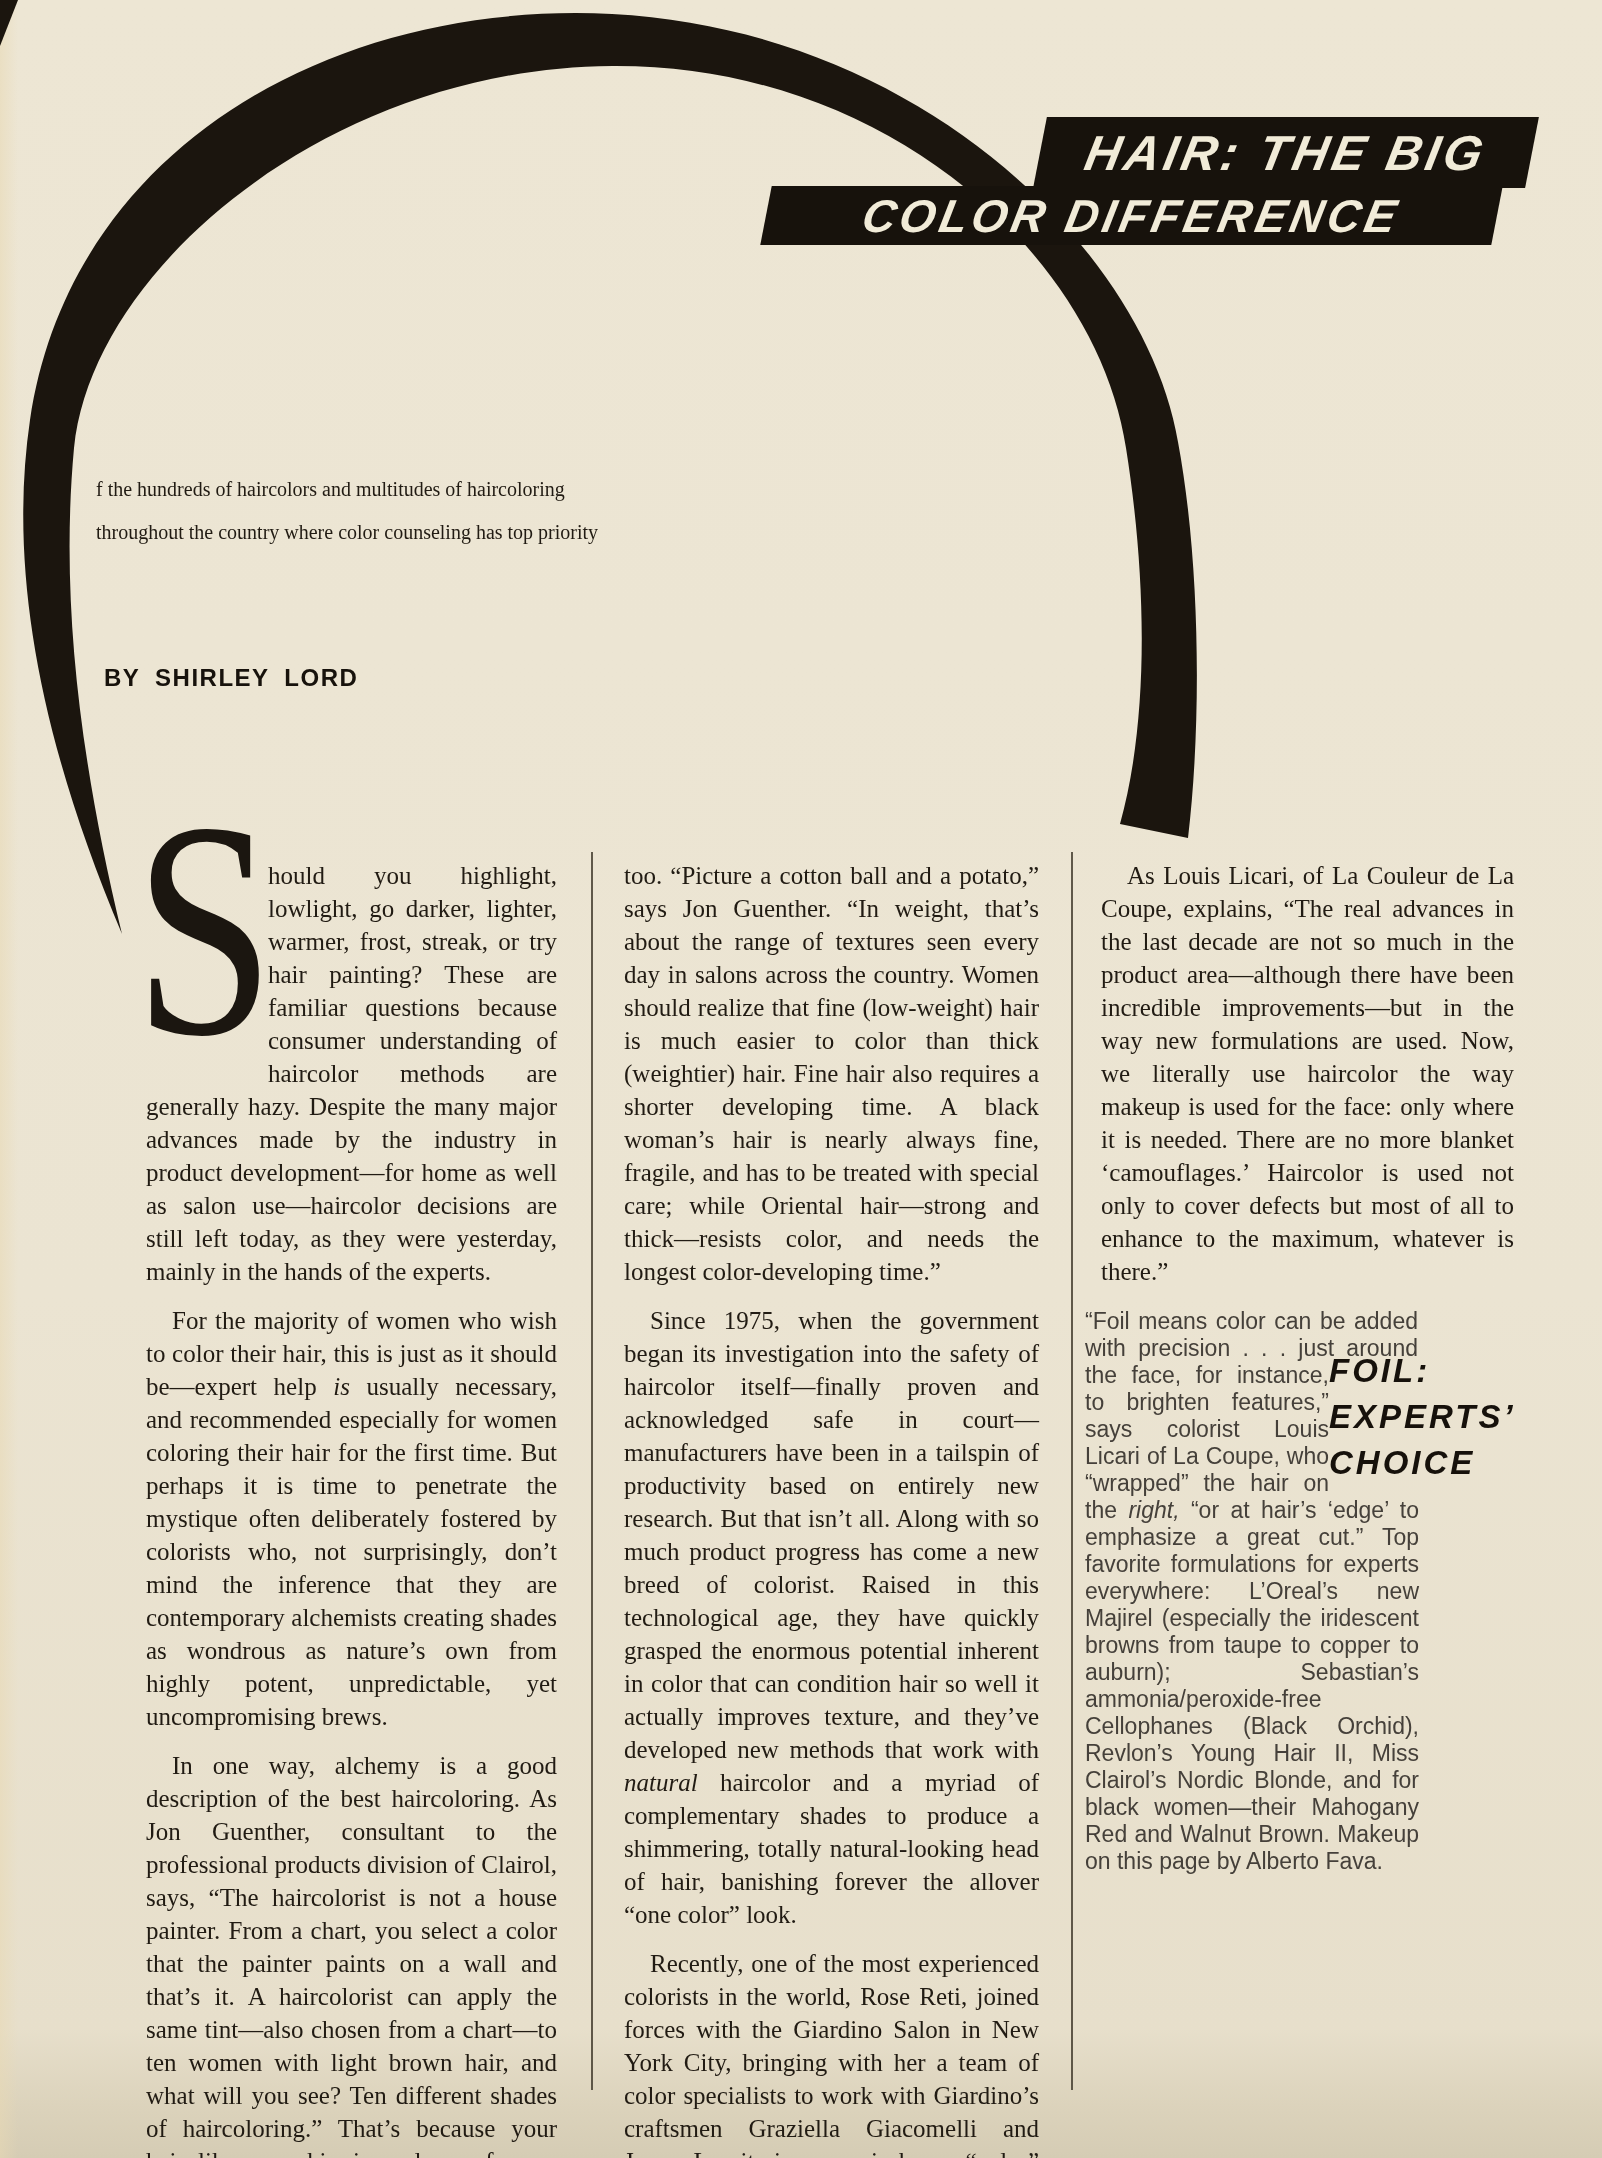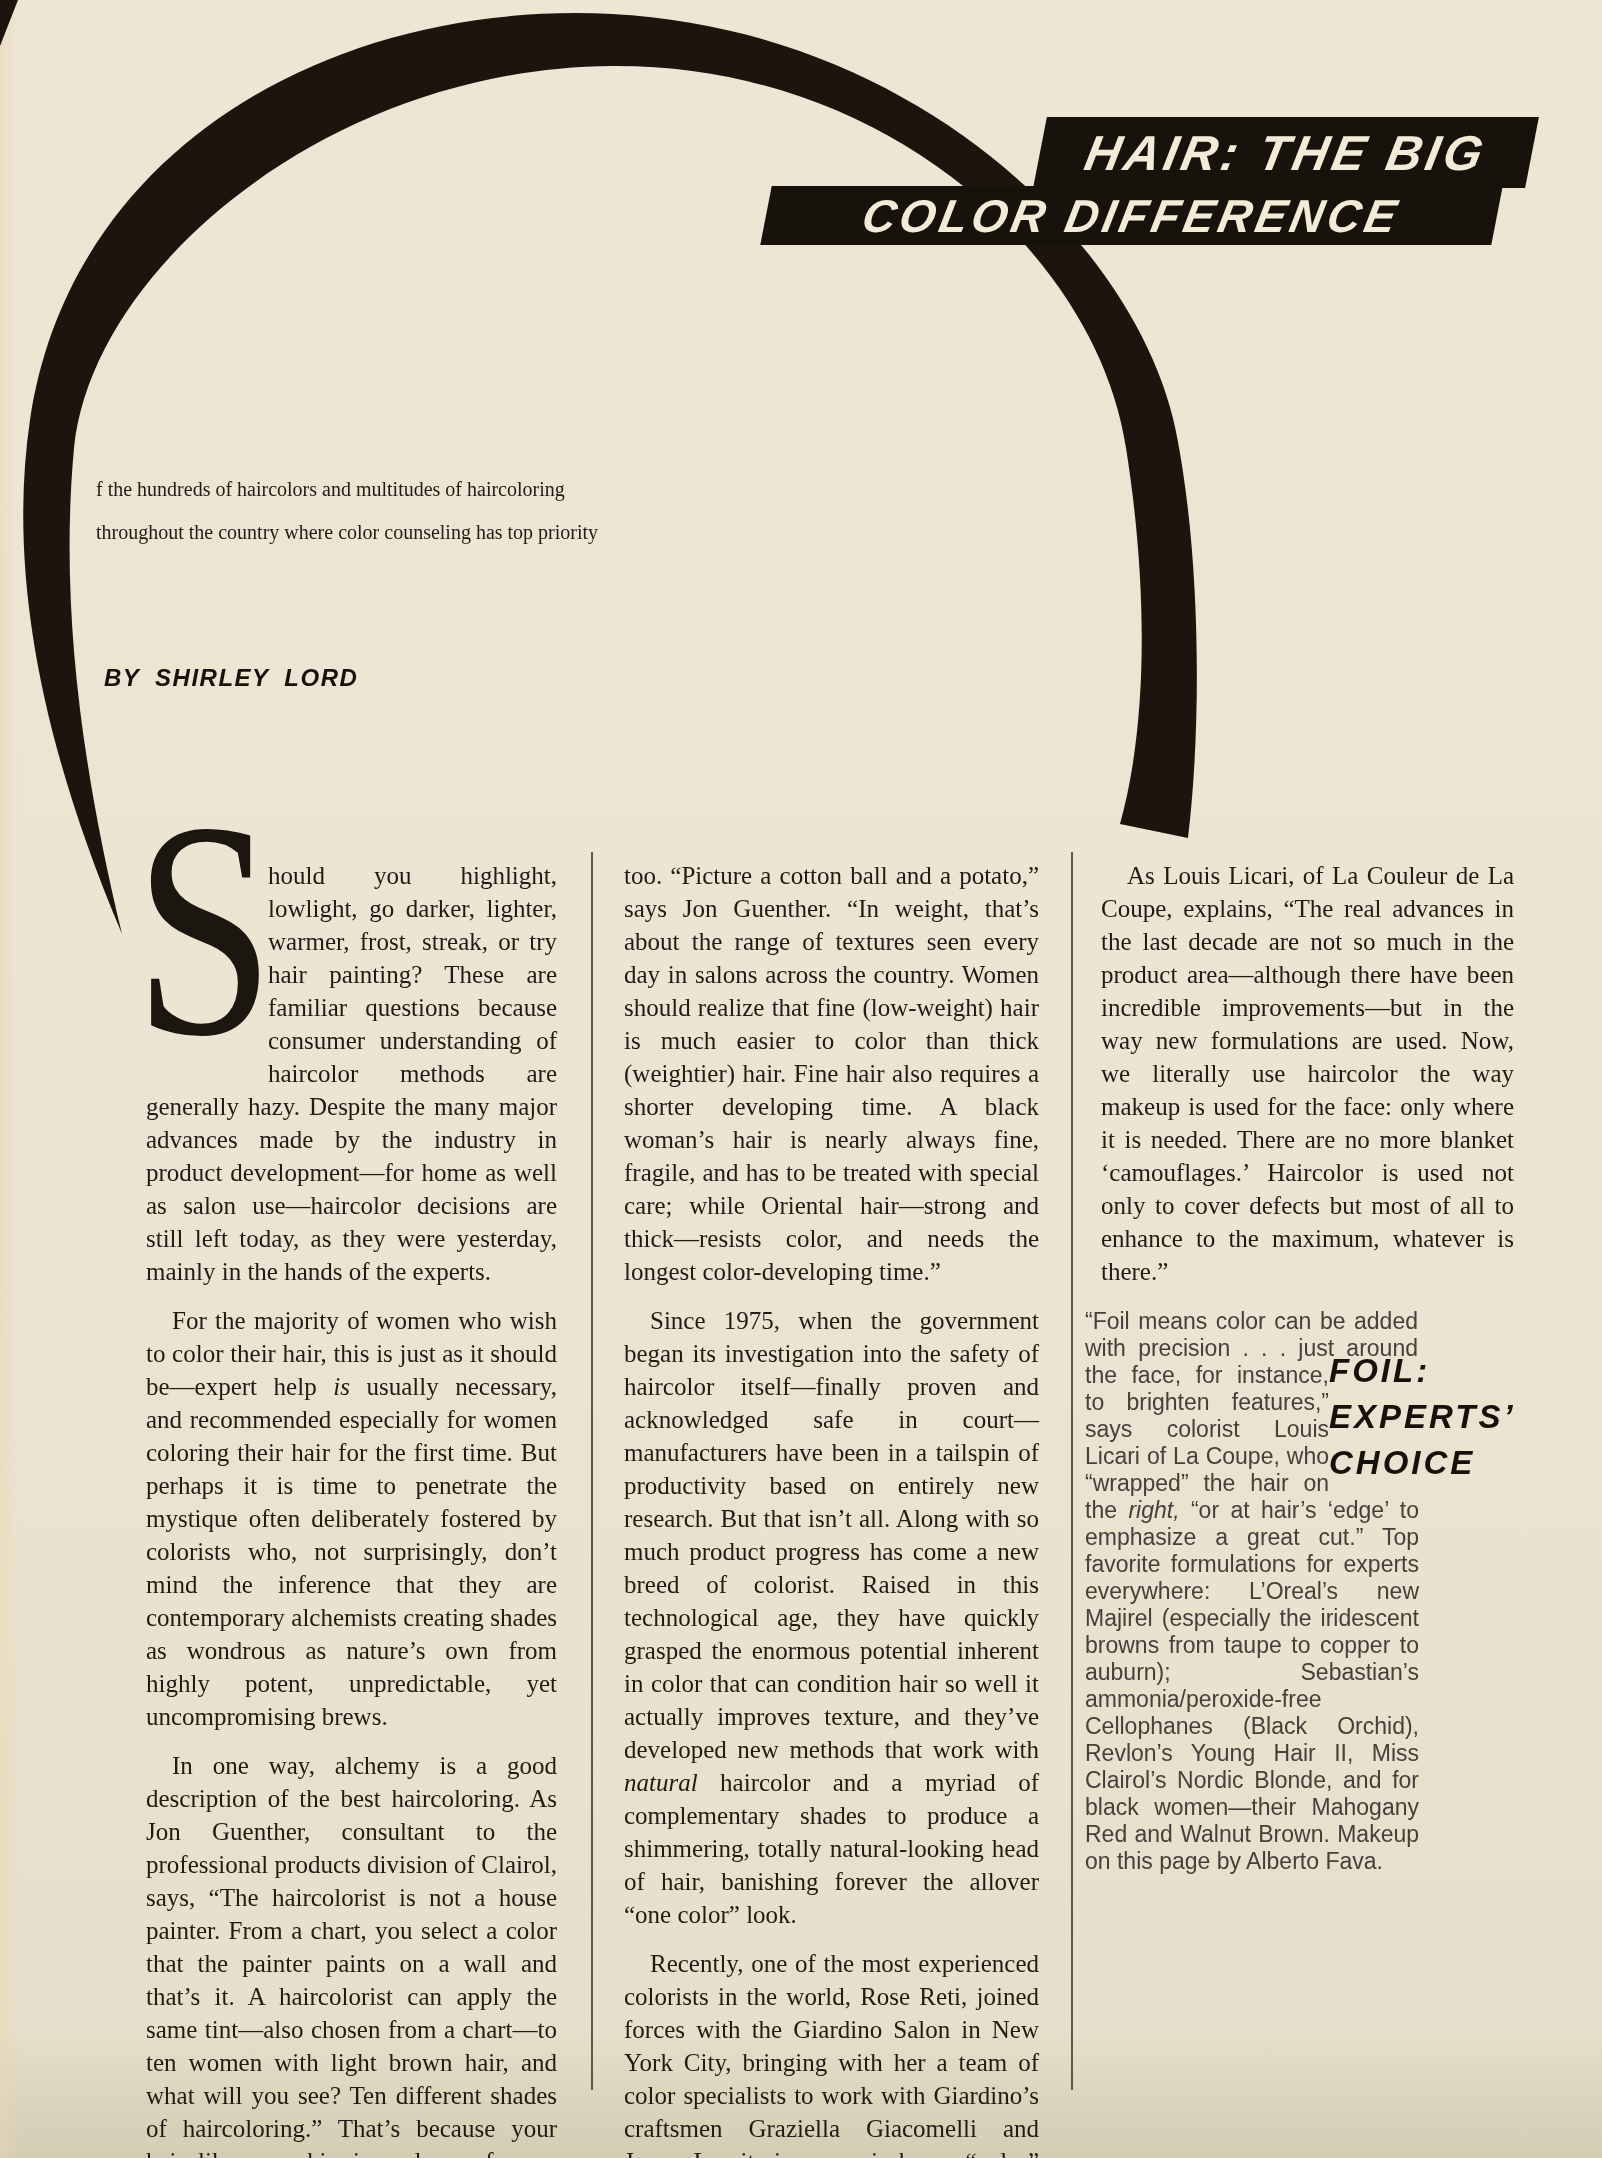--- a/index.html
+++ b/index.html
@@ -36,21 +36,21 @@
 
   .intro{
     position:absolute;left:96px;top:468px;width:1080px;
     font-size:20px;line-height:43px;
   }
   .intro div{display:block;}
 
   .byline{
     position:absolute;left:104px;top:664px;
     font-family:"Liberation Sans", sans-serif;
-    font-weight:bold;font-style:italic;
+    font-weight:bold;
     font-size:24px;letter-spacing:1.5px;word-spacing:7px;
     color:#17120c;
   }
 
   .col{
     position:absolute;top:843px;
     font-size:25px;line-height:33px;
     text-align:justify;
     hyphens:auto;-webkit-hyphens:auto;
   }

